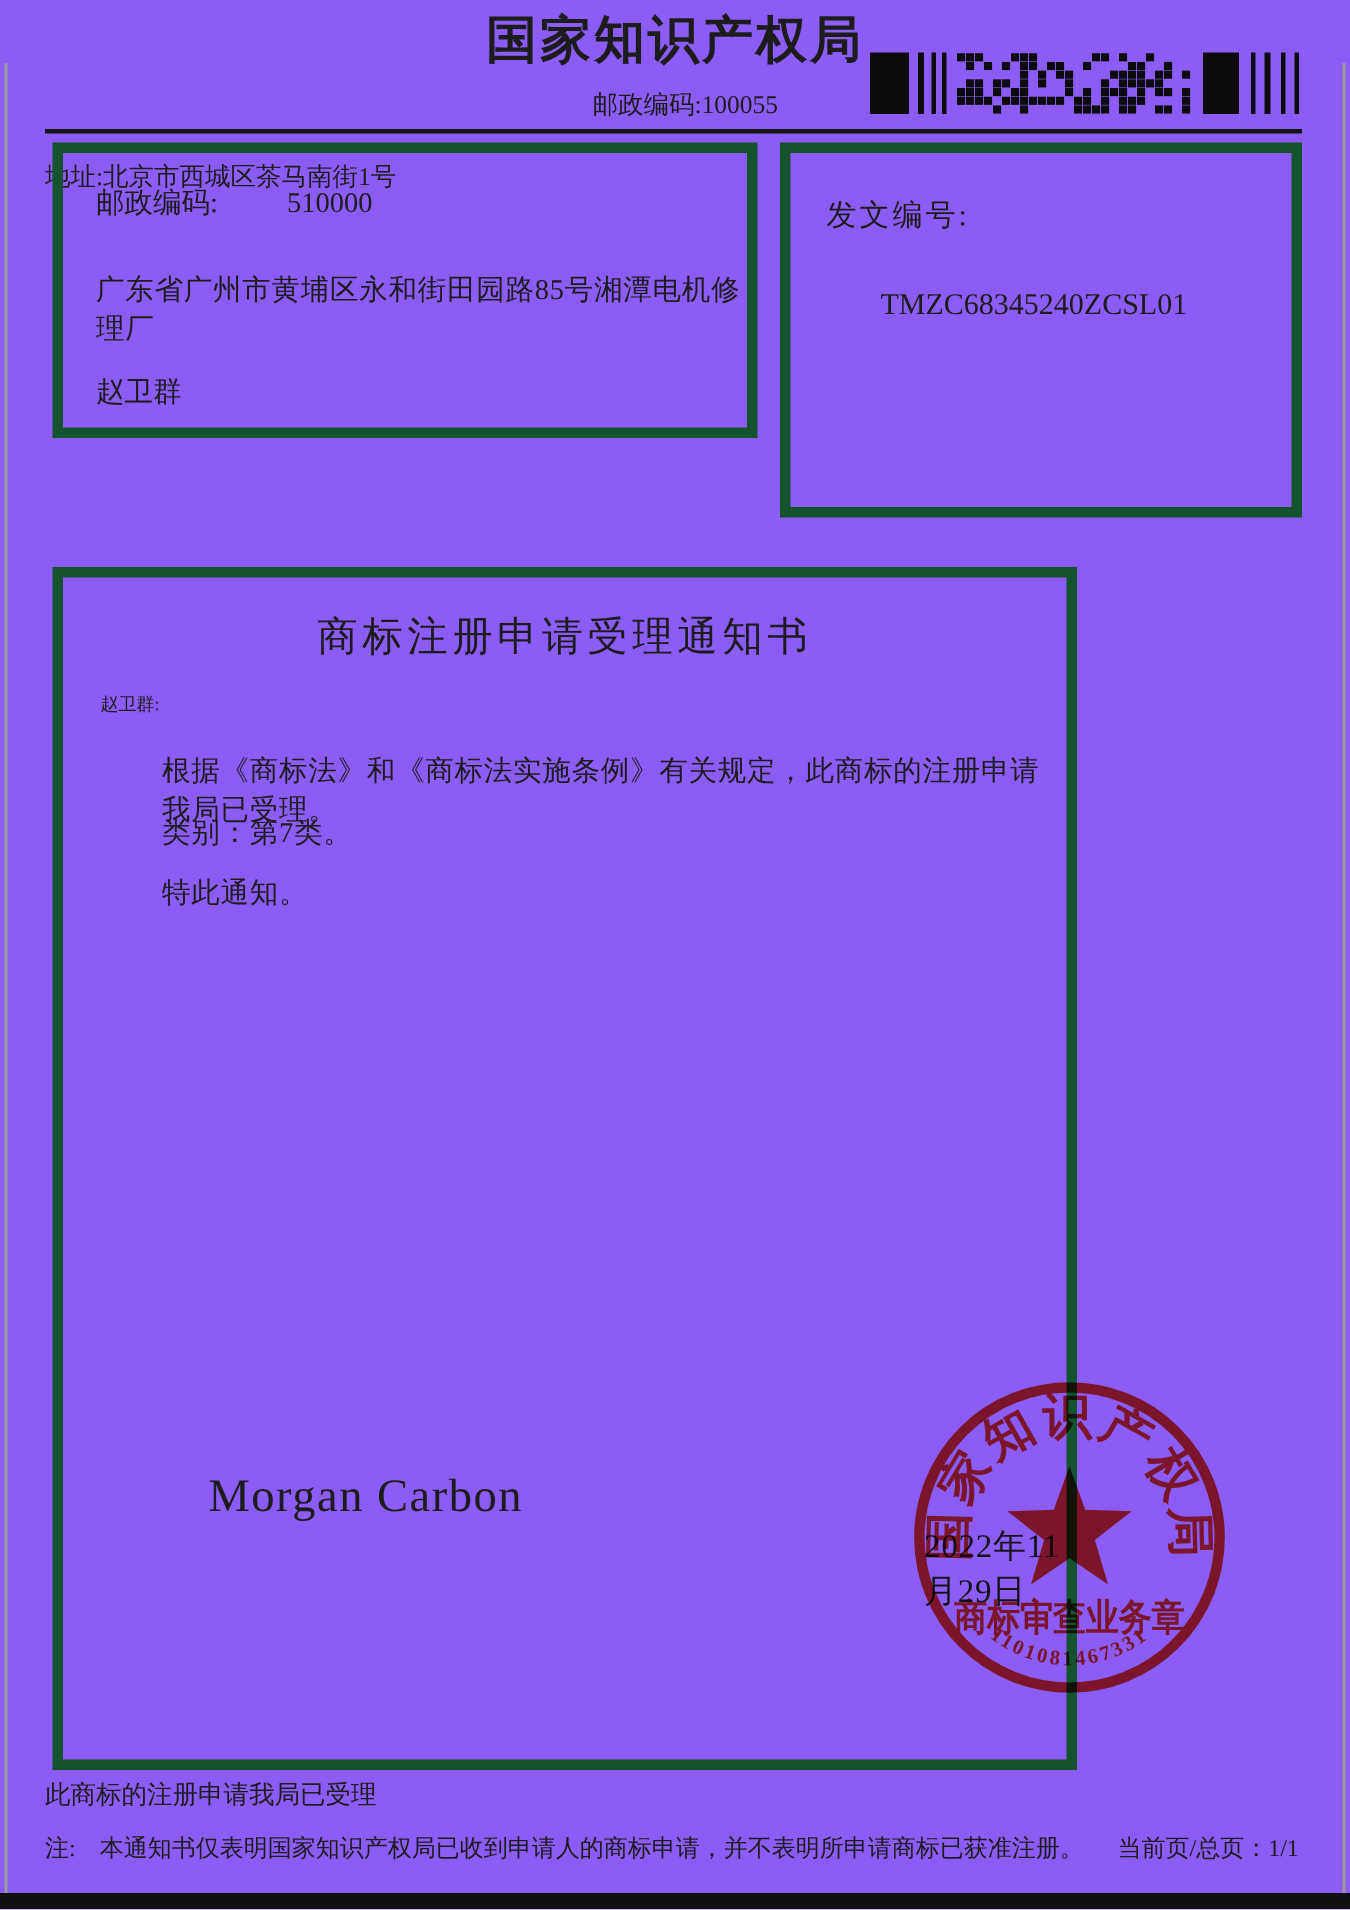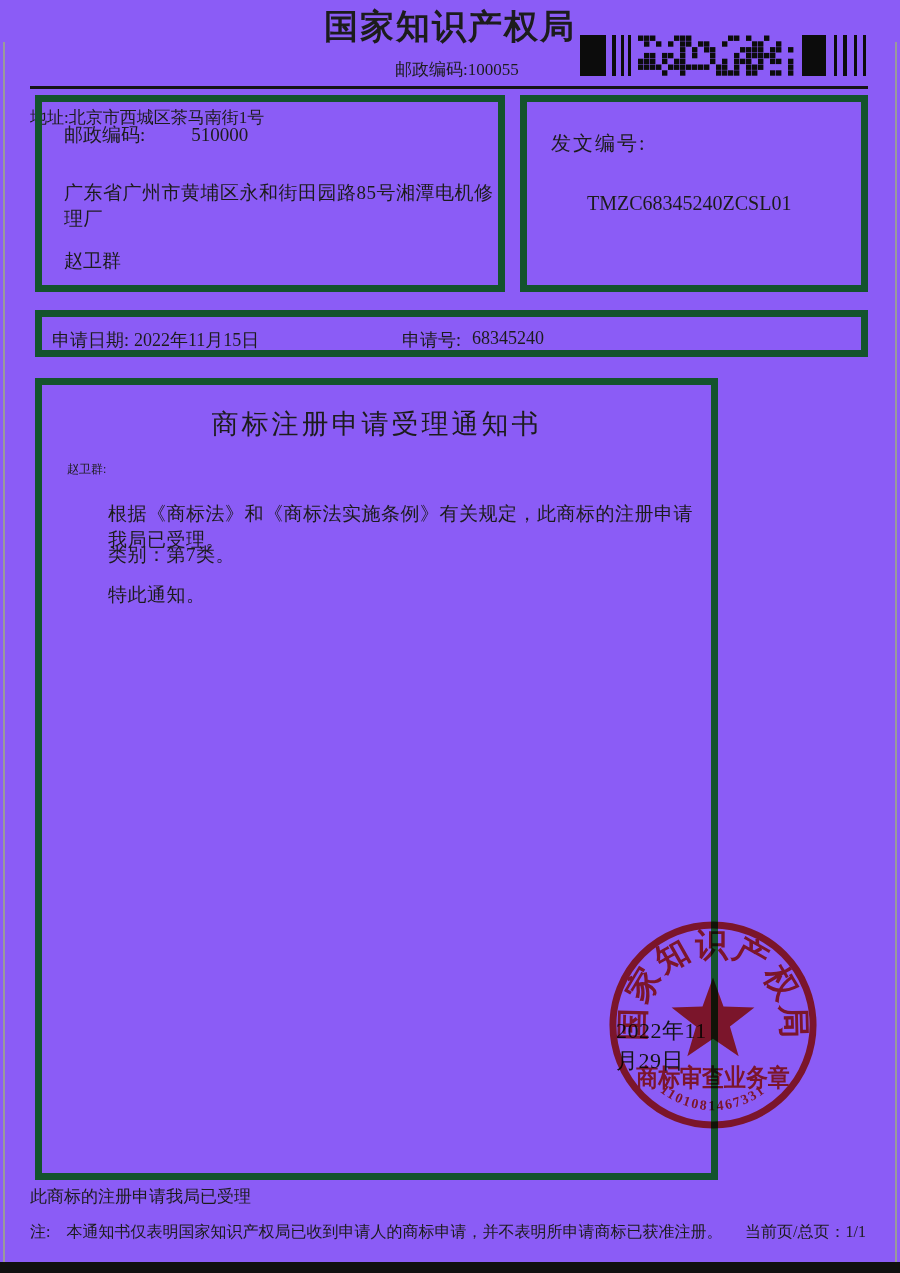--- a/index.html
+++ b/index.html
@@ -34,21 +34,21 @@
 
   .header-rule { position: absolute; left: 30px; top: 86px; width: 838px; height: 3px; background: #151515; }
 
   .box { position: absolute; border: 7px solid #14532d; background: transparent; }
   .recipient-box { left: 35px; top: 95px; width: 470px; height: 197px; }
   .recipient-postcode-row { position: absolute; left: 22px; top: 20px; font-size: 19px; }
   .recipient-postcode-row .val { margin-left: 46px; }
   .recipient-address { position: absolute; left: 22px; top: 78px; font-size: 19px; letter-spacing: 0.5px; }
   .recipient-name { position: absolute; left: 22px; top: 146px; font-size: 19px; }
 
-  .dispatch-box { left: 520px; top: 95px; width: 348px; height: 197px; }
+  .dispatch-box { left: 520px; top: 95px; width: 348px; height: 250px; }
   .dispatch-label { position: absolute; left: 24px; top: 28px; font-size: 20px; letter-spacing: 2px; }
   .dispatch-value { position: absolute; left: 60px; top: 90px; font-size: 20px; }
 
   .appinfo-box { left: 35px; top: 310px; width: 833px; height: 47px; font-size: 18px; }
   .appinfo-box .inner { position: absolute; top: 11px; left: 0; width: 100%; }
   .app-date-label { position: absolute; left: 10px; }
   .app-date-value { position: absolute; left: 92px; }
   .app-no-label { position: absolute; left: 360px; }
   .app-no-value { position: absolute; left: 430px; }
 
@@ -209,36 +209,29 @@
     </div>
     <div class="recipient-address">广东省广州市黄埔区永和街田园路85号湘潭电机修理厂</div>
     <div class="recipient-name">赵卫群</div>
   </div>
 
   <div class="box dispatch-box">
     <div class="dispatch-label">发文编号:</div>
     <div class="dispatch-value">TMZC68345240ZCSL01</div>
   </div>
 
-  <div class="box appinfo-box">
-    <div class="inner">
-      <span class="app-date-label">申请日期:</span>
-      <span class="app-date-value">2022年11月15日</span>
-      <span class="app-no-label">申请号:</span>
-      <span class="app-no-value">68345240</span>
-    </div>
-  </div>
 
   <div class="box main-box">
     <div class="notice-title">商标注册申请受理通知书</div>
     <div class="salutation">赵卫群:</div>
     <div class="body-line line-1">根据《商标法》和《商标法实施条例》有关规定，此商标的注册申请我局已受理。</div>
     <div class="body-line line-2">类别：第7类。</div>
     <div class="body-line line-3">特此通知。</div>
 
+    <div class="trademark-name">Morgan Carbon</div>
     <div class="seal-date">2022年11月29日</div>
 
     <div class="seal">
       <svg viewBox="0 0 220 220">
         <defs>
           <path id="arcTop" d="M 46.6 139.6 A 70 70 0 1 1 173.4 139.6" fill="none"></path>
           <path id="arcBot" d="M 37.9 156.9 A 86 86 0 0 0 182.1 156.9" fill="none"></path>
         </defs>
         <circle cx="110" cy="110" r="101" fill="none" stroke="#e02a1c" stroke-width="7"></circle>
         <text font-size="33" font-weight="bold" fill="#e02a1c" letter-spacing="3">

